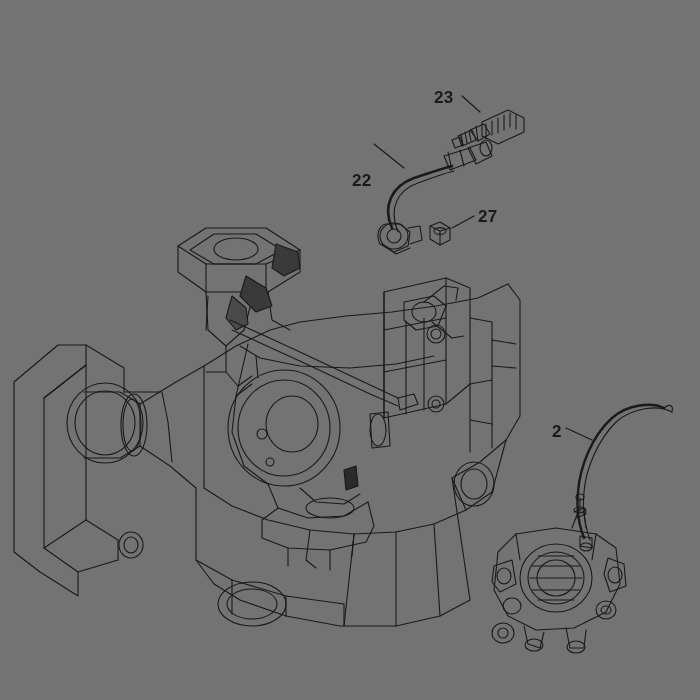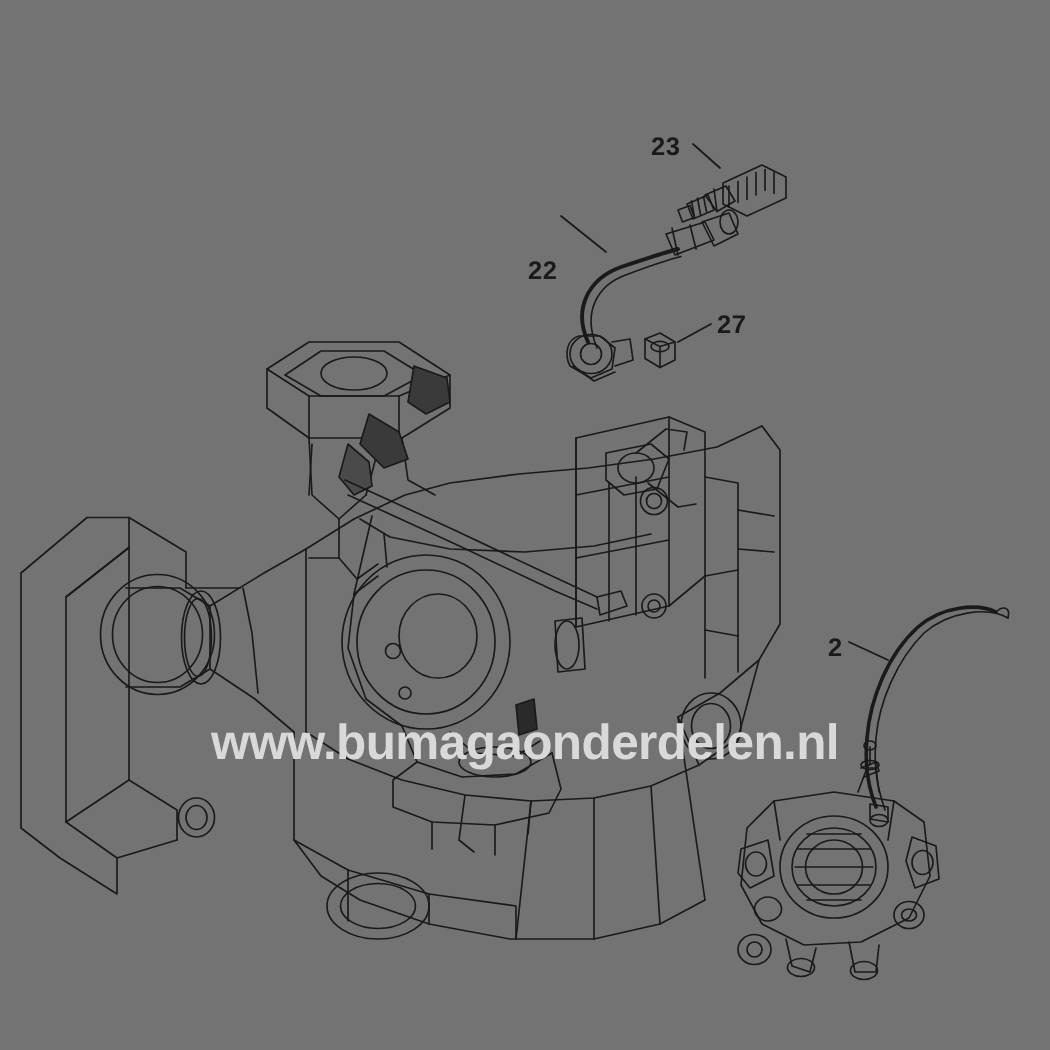--- a/index.html
+++ b/index.html
@@ -278,15 +278,14 @@
       </g>
 
     </g>
   </svg>
 
   <div class="callout-label" style="left:434px; top:88px;">23</div>
   <div class="callout-label" style="left:352px; top:136px;margin-top:35px;">22</div>
   <div class="callout-label" style="left:478px; top:207px;">27</div>
   <div class="callout-label" style="left:552px; top:422px;">2</div>
 
-  <div id="watermark">www.bumagaonderdelen.nl</div>
 
 </div>
 
 </body></html>

